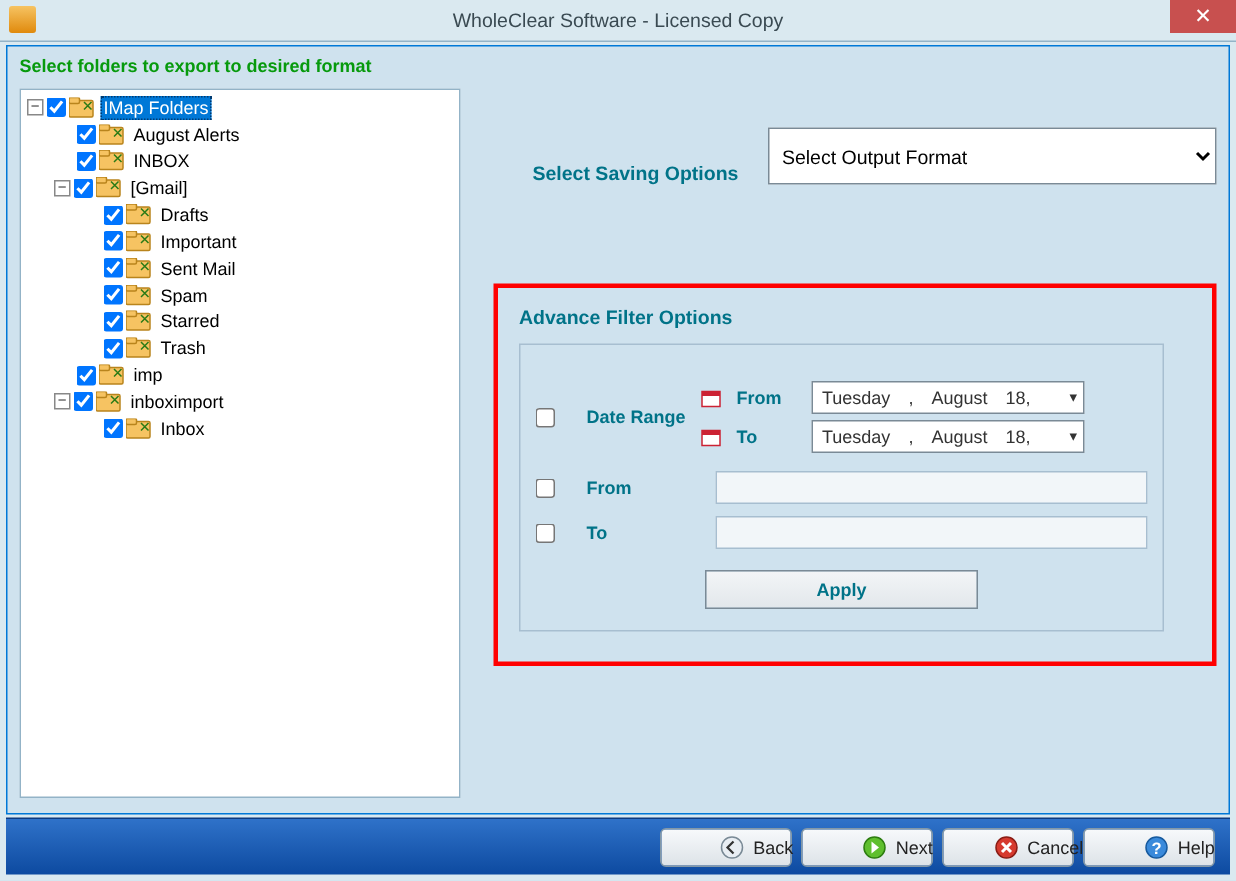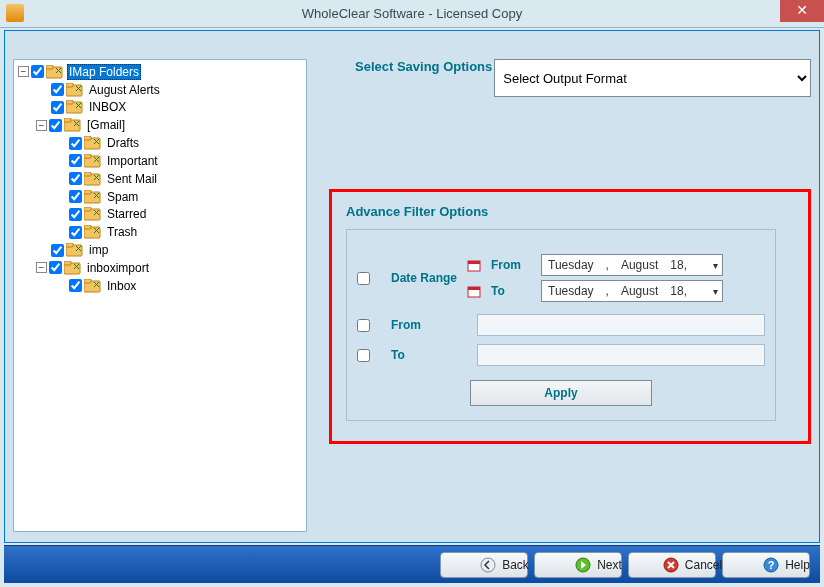--- a/index.html
+++ b/index.html
@@ -90,21 +90,21 @@
     margin-right: 3px;
   }
   .folder-icon svg { display: block; }
   .node-label { vertical-align: middle; padding: 0 2px; cursor: default; }
   .node-label.selected { background: #0078d7; color: #fff; border: 1px dotted #003a70; padding: 0 1px; }
 
   .right-area {
     position: absolute;
     left: 310px; right: 8px; top: 28px; bottom: 10px;
   }
-  .saving-row { display: flex; align-items: flex-start; gap: 2px; padding-left: 40px;}
+  .saving-row { margin-top: 26px; display: flex; align-items: flex-end; gap: 20px; padding-left: 40px;}
   .saving-label { color: #007388; font-weight: bold; font-size: 13px; }
   .output-select {
     flex: 1;
     height: 38px;
     border: 1px solid #7a8a96;
     background: #fff;
     font-size: 13px;
     padding: 0 4px;
   }
 
@@ -190,20 +190,21 @@
 
 <div class="title-bar">
   <span class="app-icon"></span>
   <span class="title-text">WholeClear Software - Licensed Copy</span>
   <div class="close-btn">
     <span>✕</span>
   </div>
 </div>
 
 <div class="content">
+  <div class="instruction">Select folders to export to desired format</div>
 
   <div class="tree-panel">
     <ul class="tree" id="tree-root">
         <li class="node"><span class="expander">−</span><input type="checkbox" checked="" class="chk" style=""><span class="folder-icon"><svg width="18" height="14">
               <rect x="0" y="2" width="16" height="11" rx="1" fill="#f6c362" stroke="#b9841c"></rect>
               <rect x="0" y="0" width="7" height="4" rx="1" fill="#f6c362" stroke="#b9841c"></rect>
               <path d="M10 3 L15 8 M15 3 L10 8" stroke="#2a7a16" stroke-width="1"></path>
             </svg></span><span class="node-label selected">IMap Folders</span><ul>
             <li class="node"><span class="exp-spacer"></span><input type="checkbox" checked="" class="chk" style=""><span class="folder-icon"><svg width="18" height="14">
                   <rect x="0" y="2" width="16" height="11" rx="1" fill="#f6c362" stroke="#b9841c"></rect>

